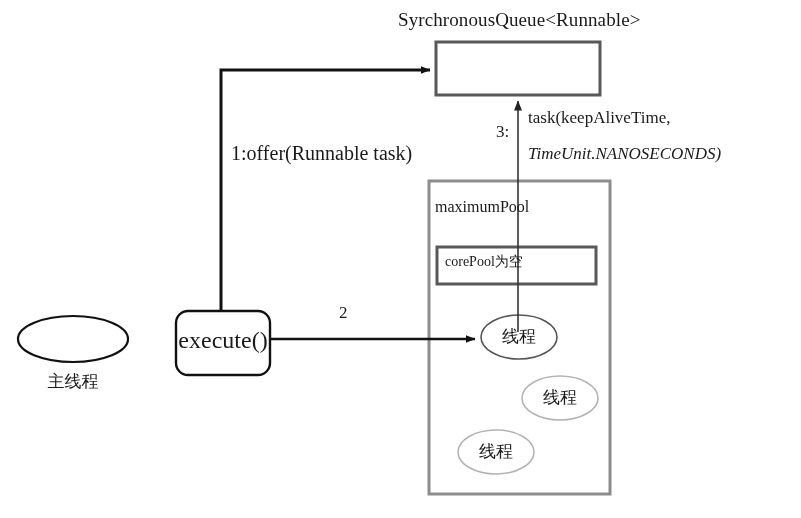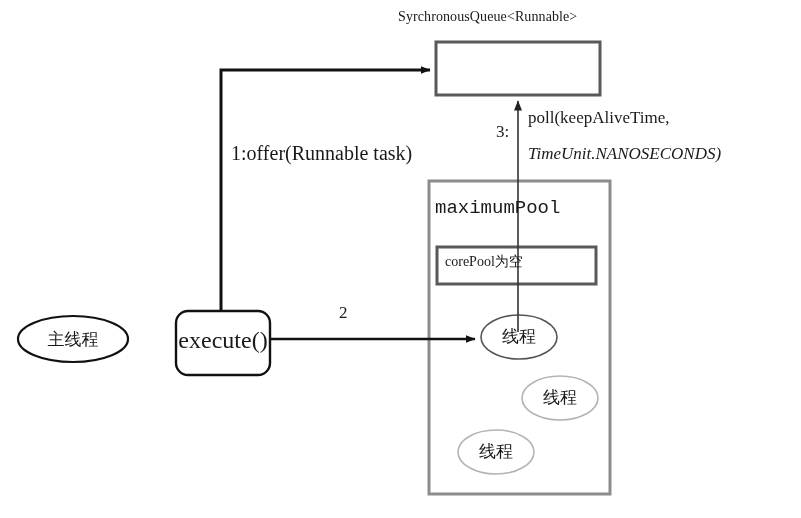--- a/index.html
+++ b/index.html
@@ -3,26 +3,26 @@
 <meta charset="utf-8">
 <style>
   html,body{margin:0;padding:0;background:#ffffff;}
   body{
     width:801px;height:518px;position:relative;overflow:hidden;
     font-family:"Liberation Serif","DejaVu Serif",serif;
     color:#1a1a1a;
   }
   #canvas{position:absolute;left:0;top:0;width:801px;height:518px;}
   .lbl{position:absolute;white-space:nowrap;line-height:1.15;}
-  .lbl-title{font-size:14px;letter-spacing:.1px;}
+  .lbl-title{font-size:19px;letter-spacing:.1px;}
   .lbl-offer{font-size:20px;}
   .lbl-poll{font-size:17px;}
   .lbl-num{font-size:17px;}
-  .lbl-box{font-size:19px;font-family:Liberation Mono, monospace;}
-  .lbl-cn{font-family:Liberation Sans, sans-serif;font-size:17px;}
+  .lbl-box{font-size:16px;}
+  .lbl-cn{font-family:Liberation Mono, monospace;font-size:17px;margin-top:43px;}
   .lbl-mixed{font-size:14px;}
   .lbl-exec{font-size:24px;}
   .cn-thread{font-family:Liberation Mono, monospace;font-size:17px;}
   .center{transform:translate(-50%,-50%);}
 </style>
 </head>
 <body>
 
 <svg id="canvas" viewBox="0 0 801 518">
   <defs>
@@ -55,21 +55,21 @@
   <path d="M518,332 L518,101" fill="none" stroke="#333333" stroke-width="1.6" marker-end="url(#arrowThin)"></path>
 </svg>
 
 <div class="lbl lbl-title" style="left:398px;top:9px;">SyrchronousQueue&lt;Runnable&gt;</div>
 
 <div class="lbl lbl-offer" style="left:231px;top:142px;">1:offer(Runnable task)</div>
 
 <div class="lbl lbl-num" style="left:339px;top:303px;">2</div>
 
 <div class="lbl lbl-poll" style="left:496px;top:122px;">3:</div>
-<div class="lbl lbl-poll" style="left:528px;top:108px;">poll(keepAliveTime,</div>
+<div class="lbl lbl-poll" style="left:528px;top:108px;">task(keepAliveTime,</div>
 <div class="lbl lbl-poll" style="left:528px;top:144px;font-style:italic;">TimeUnit.NANOSECONDS)</div>
 
 <div class="lbl lbl-box" style="left:435px;top:198px;">maximumPool</div>
 
 <div class="lbl lbl-mixed" style="left:445px;top:254px;">corePool为空</div>
 
 <div class="lbl lbl-cn center" style="left:73px;top:340px;">主线程</div>
 
 <div class="lbl lbl-exec center" style="left:223px;top:341px;">execute()</div>
 

